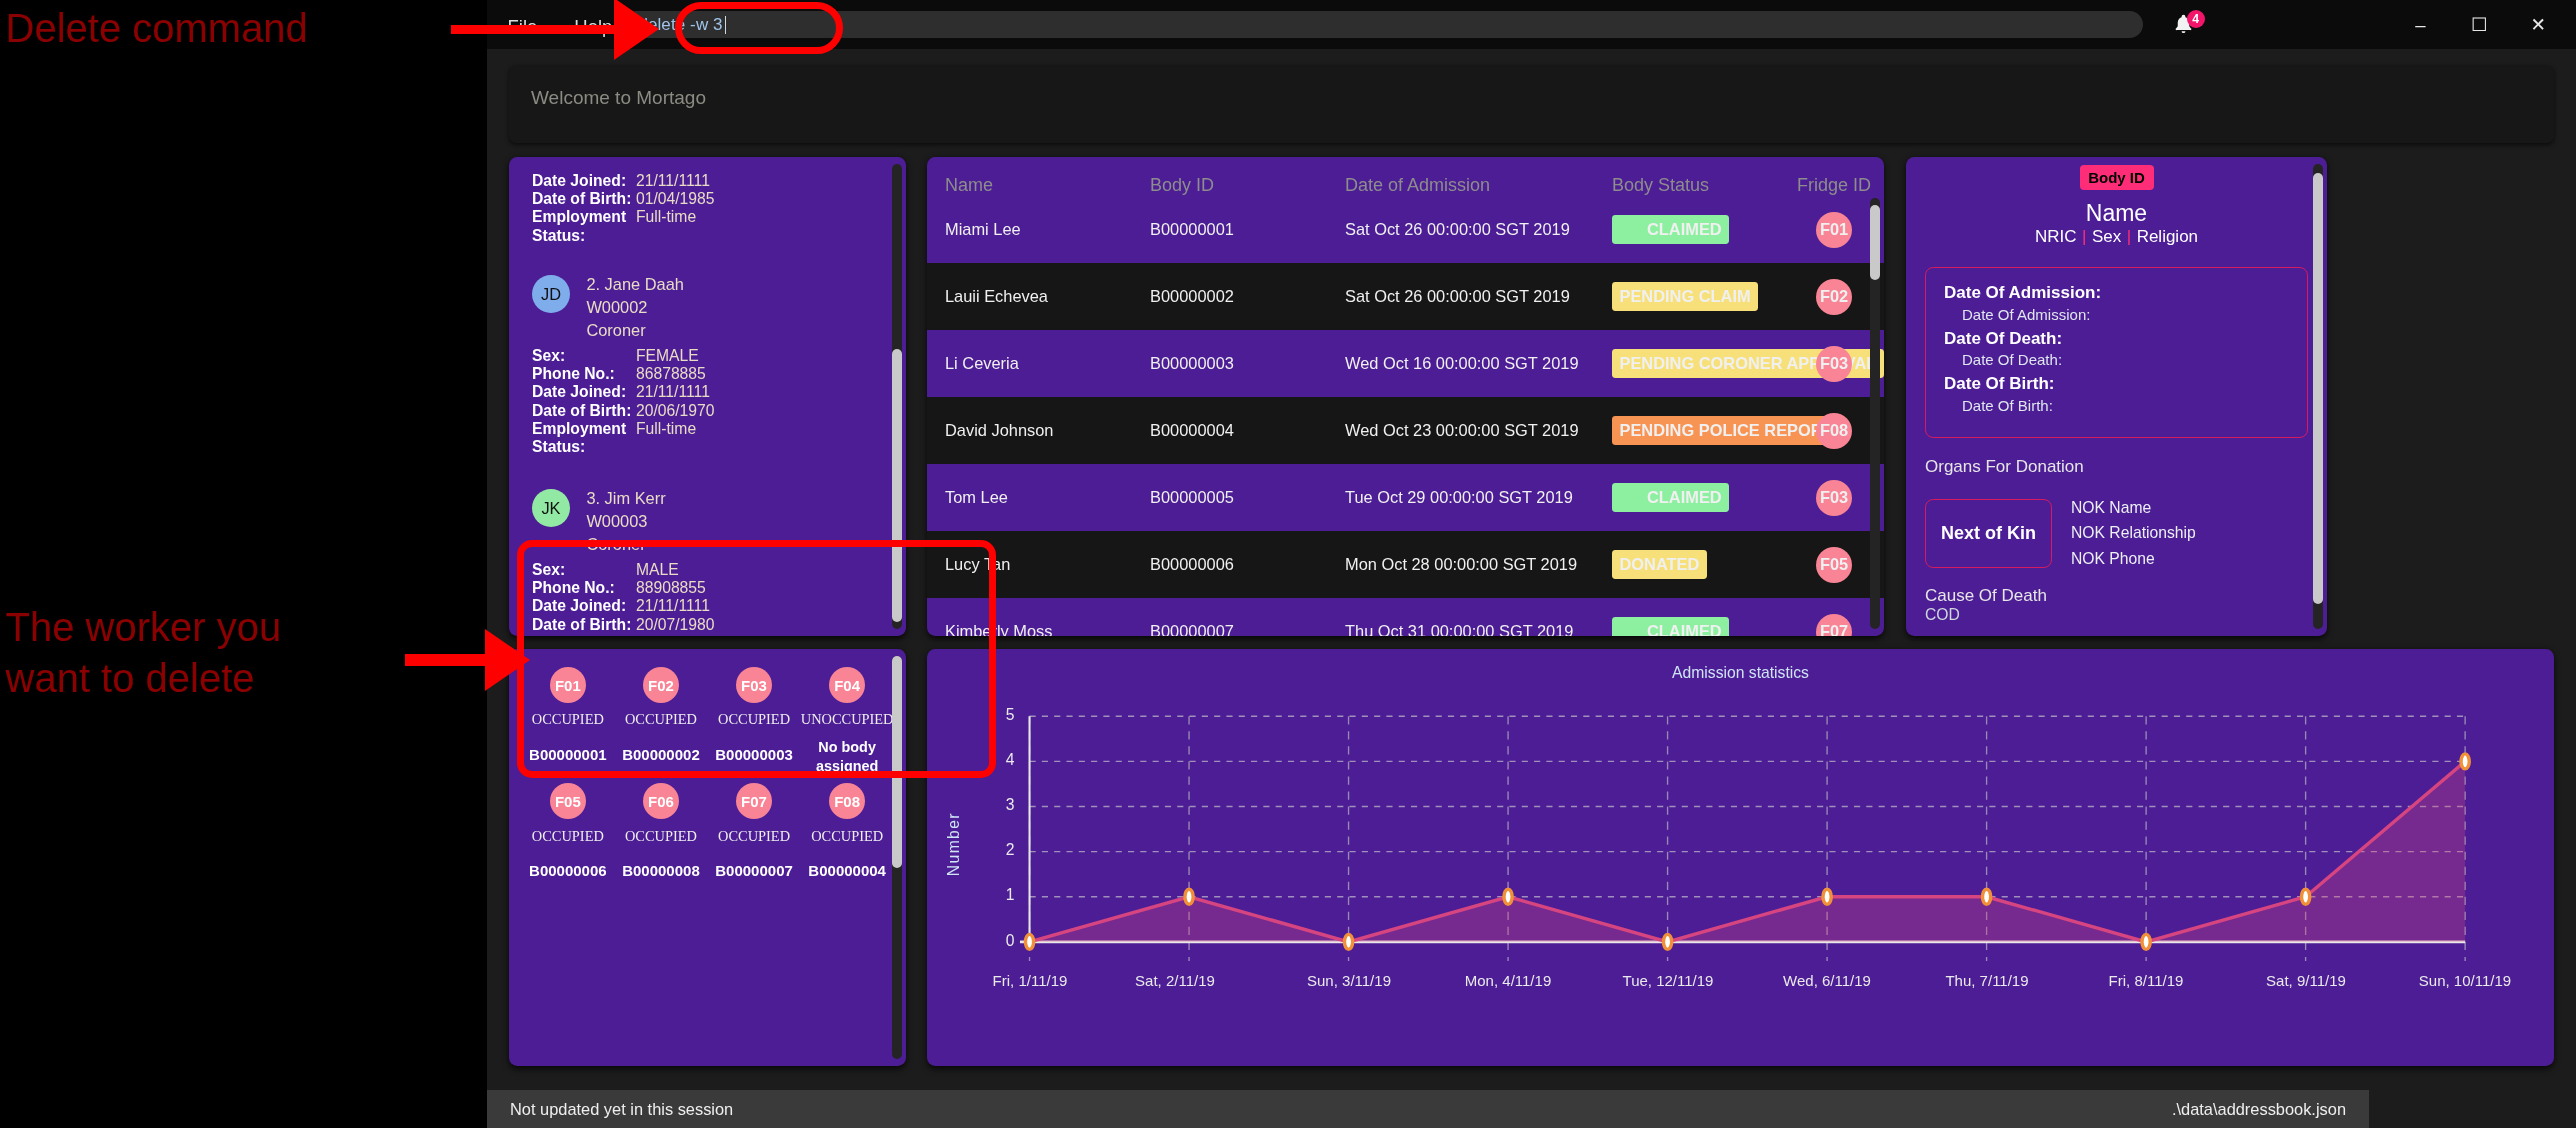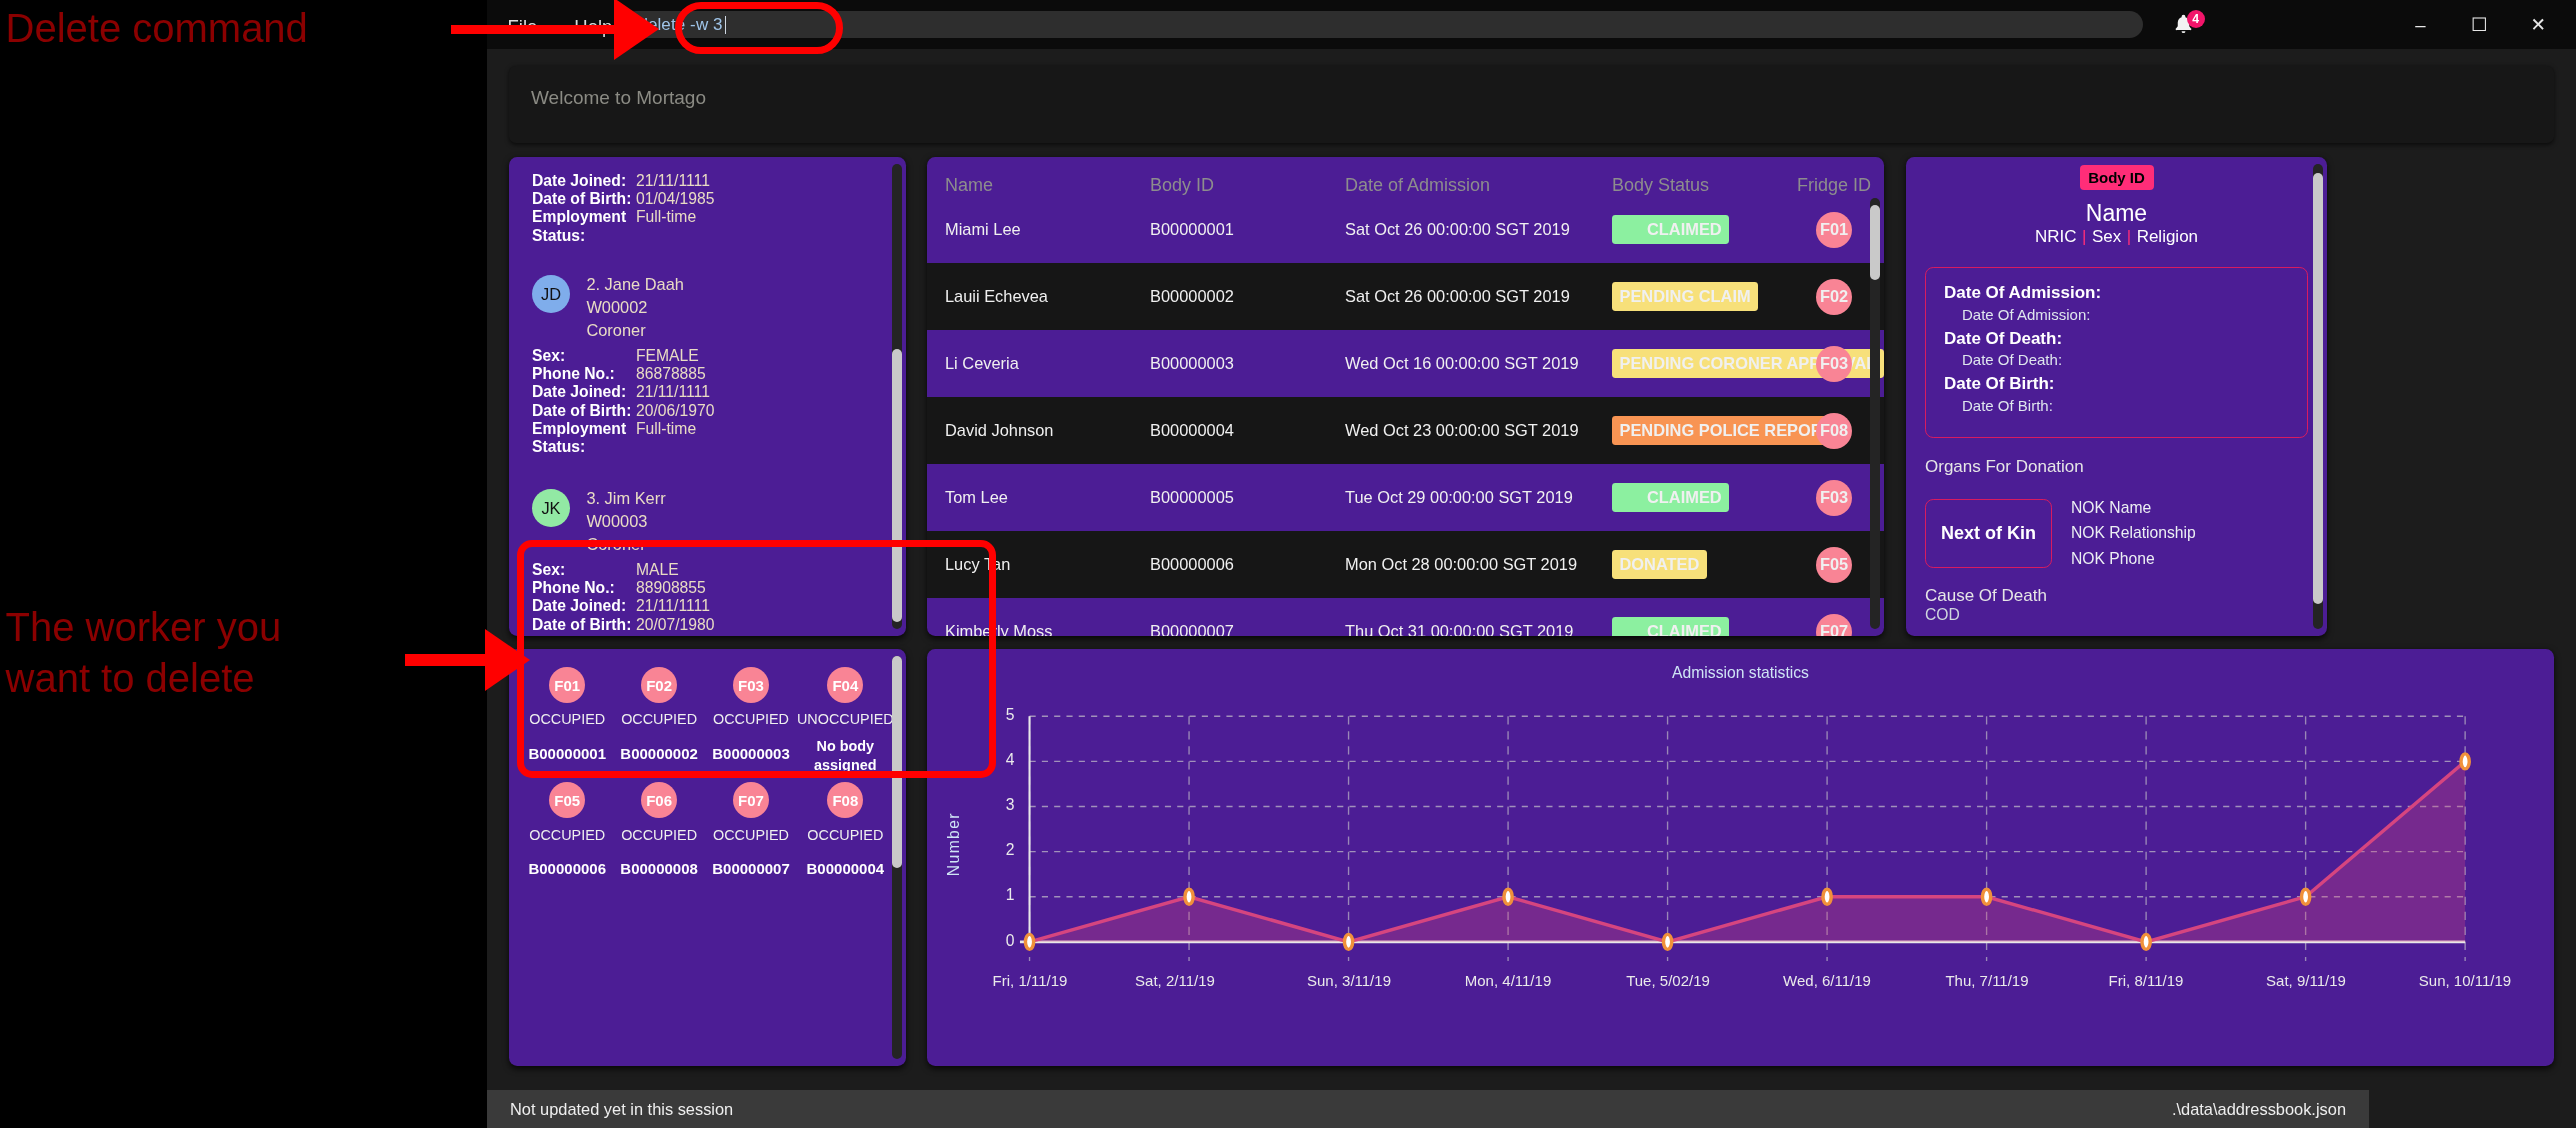--- a/index.html
+++ b/index.html
@@ -113,21 +113,21 @@
   .fridge-grid {
     display: grid; grid-template-columns: repeat(4, 1fr);
     row-gap: 6.8px; padding: 18px 12.3px 0 12.3px;
   }
   .fridge-cell { display:flex; flex-direction:column; align-items:center; gap: 8.2px; }
   .fridge-pill {
     width: 36px; height: 36px; border-radius: 50%;
     background: #F98495; color: #fff; font-size: 15px; font-weight: bold;
     display:flex; align-items:center; justify-content:center;
   }
-  .fridge-status { color: #efefef; font-size: 14.4px; }
+  .fridge-status { color: #efefef; font-size: 14.4px; font-family: Liberation Serif, serif; }
   .fridge-body { color: #ffffff; font-size: 15px; font-weight: bold; margin-top: 9.6px; text-align:center; }
   .fridge-nobody { color:#fff; font-size:14.4px; font-weight:bold; text-align:center; line-height:1.35; margin-top:1.4px; }
 
   
   #tablePanel { left: 440px; top: 157px; width: 957px; height: 479px; }
   .tbl-head { display: flex; padding: 18px 18px 0 18px; }
   .tbl-head span { color: #8d8d8d; font-size: 18px; }
   .tbl-row { display: flex; align-items: center; height: 67px; padding: 0 18px; }
   .tbl-row.alt { background: #161616; }
   .tbl-row span { color: #f0f0f0; font-size: 16.4px; }
@@ -520,21 +520,21 @@
             <div class="ytick" style="left: 67px; top: 159px;">2</div>
             <div class="ytick" style="left: 67px; top: 114px;">3</div>
             <div class="ytick" style="left: 67px; top: 69px;">4</div>
             <div class="ytick" style="left: 67px; top: 24px;">5</div>
           </div>
         <div id="xticks">
             <div class="xtick" style="left: 103px; top: 290px;">Fri, 1/11/19</div>
             <div class="xtick" style="left: 248px; top: 290px;">Sat, 2/11/19</div>
             <div class="xtick" style="left: 422px; top: 290px;">Sun, 3/11/19</div>
             <div class="xtick" style="left: 581px; top: 290px;">Mon, 4/11/19</div>
-            <div class="xtick" style="left: 741px; top: 290px;">Tue, 5/02/19</div>
+            <div class="xtick" style="left: 741px; top: 290px;">Tue, 12/11/19</div>
             <div class="xtick" style="left: 900px; top: 290px;">Wed, 6/11/19</div>
             <div class="xtick" style="left: 1060px; top: 290px;">Thu, 7/11/19</div>
             <div class="xtick" style="left: 1219px; top: 290px;">Fri, 8/11/19</div>
             <div class="xtick" style="left: 1379px; top: 290px;">Sat, 9/11/19</div>
             <div class="xtick" style="left: 1538px; top: 290px;">Sun, 10/11/19</div>
           </div>
       </div>
     </div>
 
     <div class="statusbar">

